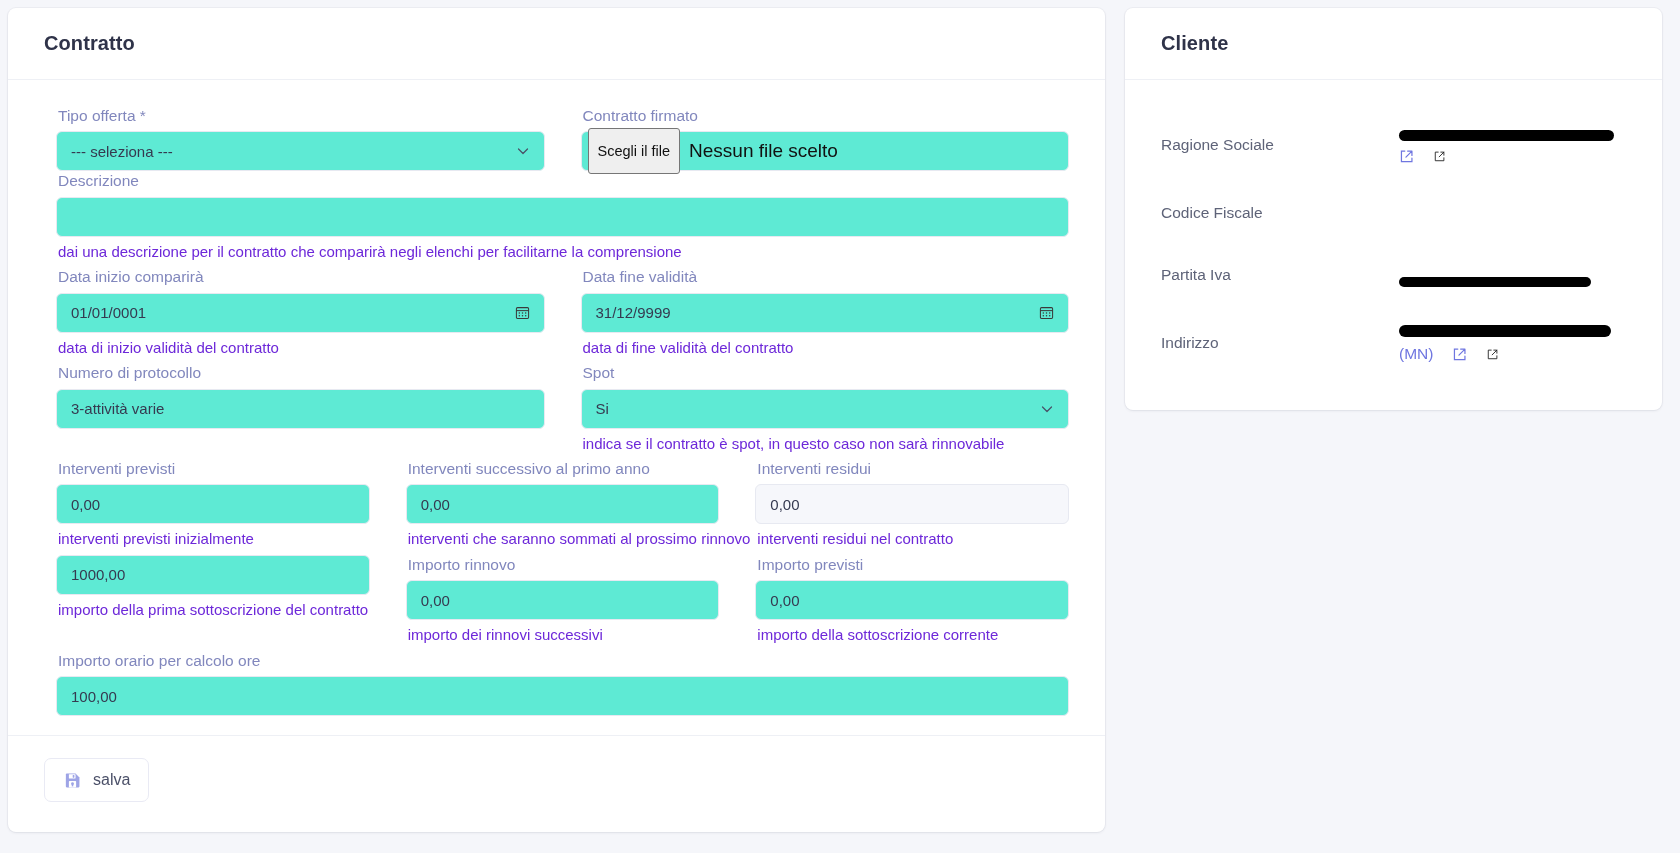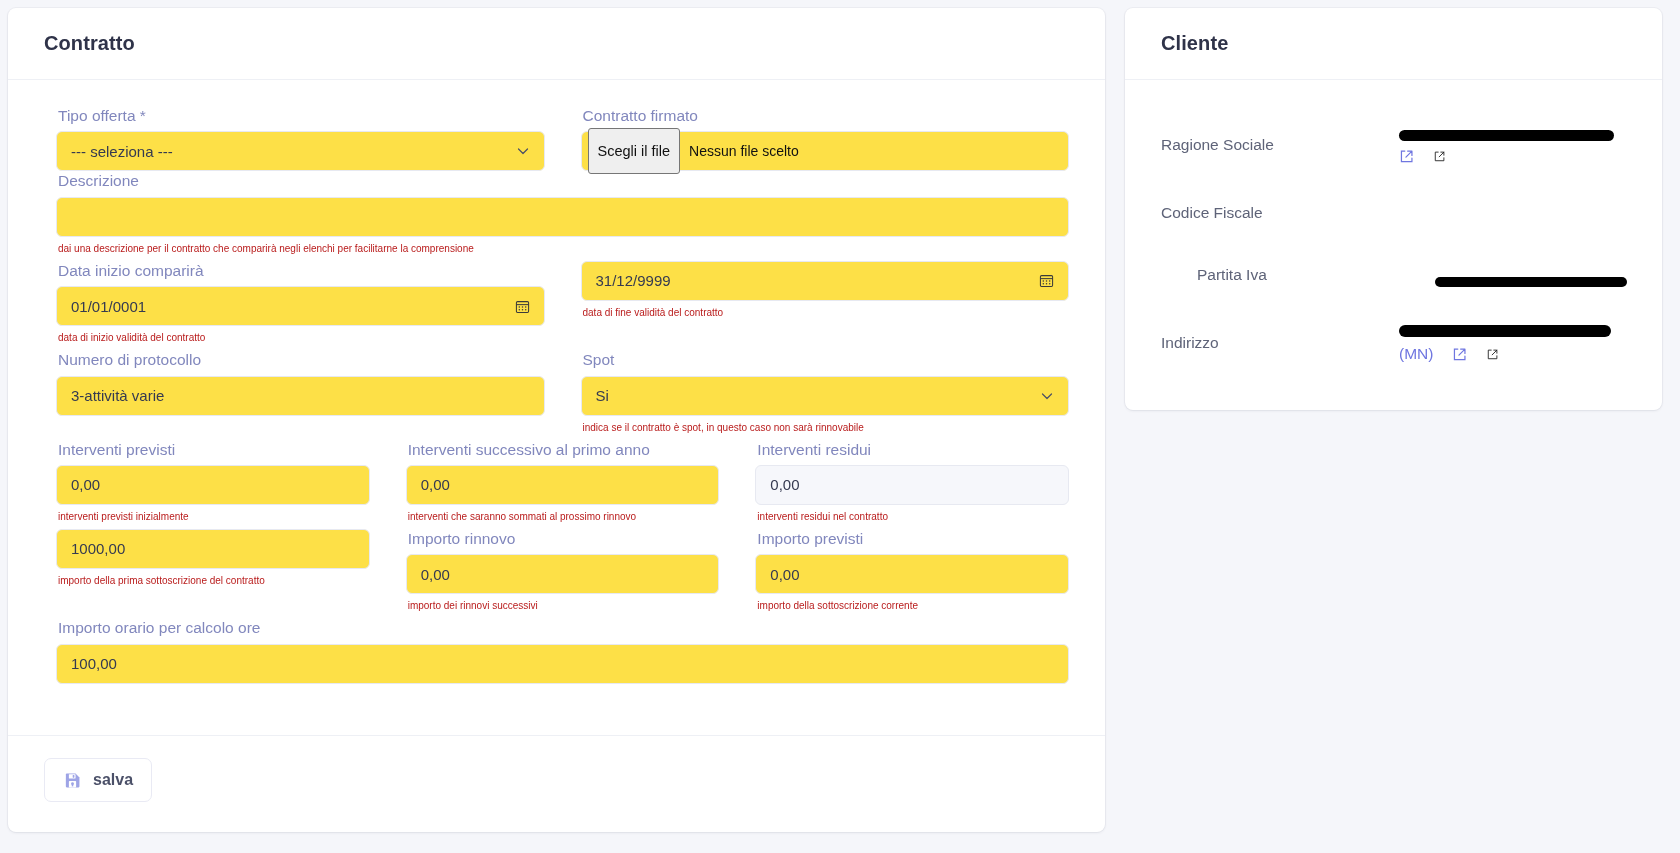--- a/index.html
+++ b/index.html
@@ -64,36 +64,36 @@
     font-weight: 400;
     margin: 0 0 6px 2px;
     line-height: 1.25;
     white-space: nowrap;
   }
 
   .ctrl {
     height: 40px;
     border: 1px solid #e7e9f1;
     border-radius: 6px;
-    background: #fde047;
+    background: #5eead4;
     display: flex;
     align-items: center;
     padding: 0 14px;
     font-size: 15px;
     color: #353a50;
     position: relative;
   }
   .ctrl.readonly { background: #f6f7fb; }
   .ctrl.area { height: 40px; }
 
   .ctrl .val { flex: 1 1 auto; overflow: hidden; white-space: nowrap; }
 
   .hint {
-    font-size: 10px;
-    color: #b91c1c;
+    font-size: 15px;
+    color: #6d28d9;
     margin: 5px 0 6px 2px;
     line-height: 1.3;
     white-space: nowrap;
   }
   .gap { height: 14px; }
 
   
   .caret {
     width: 14px; height: 14px;
     flex: 0 0 auto;
@@ -107,21 +107,21 @@
     background: #efefef;
     border: 1px solid #767676;
     border-radius: 3px;
     font-size: 14.5px;
     color: #111;
     padding: 13px 9px;
     line-height: 1.25;
     font-family: "Liberation Sans", sans-serif;
   }
   .file-name {
-    font-size: 14px;
+    font-size: 19px;
     color: #111;
     margin-left: 9px;
   }
 
   
   .date-ico { flex: 0 0 auto; margin-left: 8px; }
   .date-ico svg { display: block; }
 
   
   .btn-save {
@@ -129,21 +129,20 @@
     align-items: center;
     gap: 11px;
     height: 44px;
     padding: 0 18px;
     border: 1px solid #e9eaf4;
     border-radius: 7px;
     background: #fff;
     font-size: 16px;
     color: #4b5068;
     cursor: pointer;
-    font-weight: bold;
   }
   .btn-save .ico { width: 19px; height: 19px; display: block; }
 
   
   .cli-body { padding: 34px 36px 36px 36px; }
   .cli-row {
     display: flex;
     align-items: center;
     min-height: 50px;
     margin-bottom: 12px;
@@ -236,20 +235,21 @@
                   <circle cx="11.4" cy="8.6" r=".8" fill="#3a3a3a"></circle>
                 <circle cx="4.6" cy="11.4" r=".8" fill="#3a3a3a"></circle>
                   <circle cx="8" cy="11.4" r=".8" fill="#3a3a3a"></circle>
                   <circle cx="11.4" cy="11.4" r=".8" fill="#3a3a3a"></circle>
               </svg>
             </span>
           </div>
           <div class="hint">data di inizio validità del contratto</div>
         </div>
         <div class="field">
+          <label class="fl">Data fine validità</label>
           <div class="ctrl">
             <span class="val">31/12/9999</span>
             <span class="date-ico">
               <svg width="15" height="15" viewBox="0 0 16 16">
                 <rect x="1.5" y="2.8" width="13" height="11.5" rx="1.2" fill="none" stroke="#3a3a3a" stroke-width="1.1"></rect>
                 <line x1="1.5" y1="6" x2="14.5" y2="6" stroke="#3a3a3a" stroke-width="1.1"></line>
                 <circle cx="4.6" cy="8.6" r=".8" fill="#3a3a3a"></circle>
                   <circle cx="8" cy="8.6" r=".8" fill="#3a3a3a"></circle>
                   <circle cx="11.4" cy="8.6" r=".8" fill="#3a3a3a"></circle>
                 <circle cx="4.6" cy="11.4" r=".8" fill="#3a3a3a"></circle>
@@ -389,21 +389,21 @@
             </span>
           </span>
         </div>
       </div>
 
       <div class="cli-row" style="min-height:50px;">
         <div class="cli-label">Codice Fiscale</div>
         <div class="cli-val"></div>
       </div>
 
-      <div class="cli-row" style="min-height:50px;margin-left:36px;">
+      <div class="cli-row" style="min-height:50px;">
         <div class="cli-label">Partita Iva</div>
         <div class="cli-val">
           <div style="position:relative;height:22px;">
             <span class="redact r2"></span>
           </div>
         </div>
       </div>
 
       <div class="cli-row" style="min-height:62px;">
         <div class="cli-label">Indirizzo</div>

